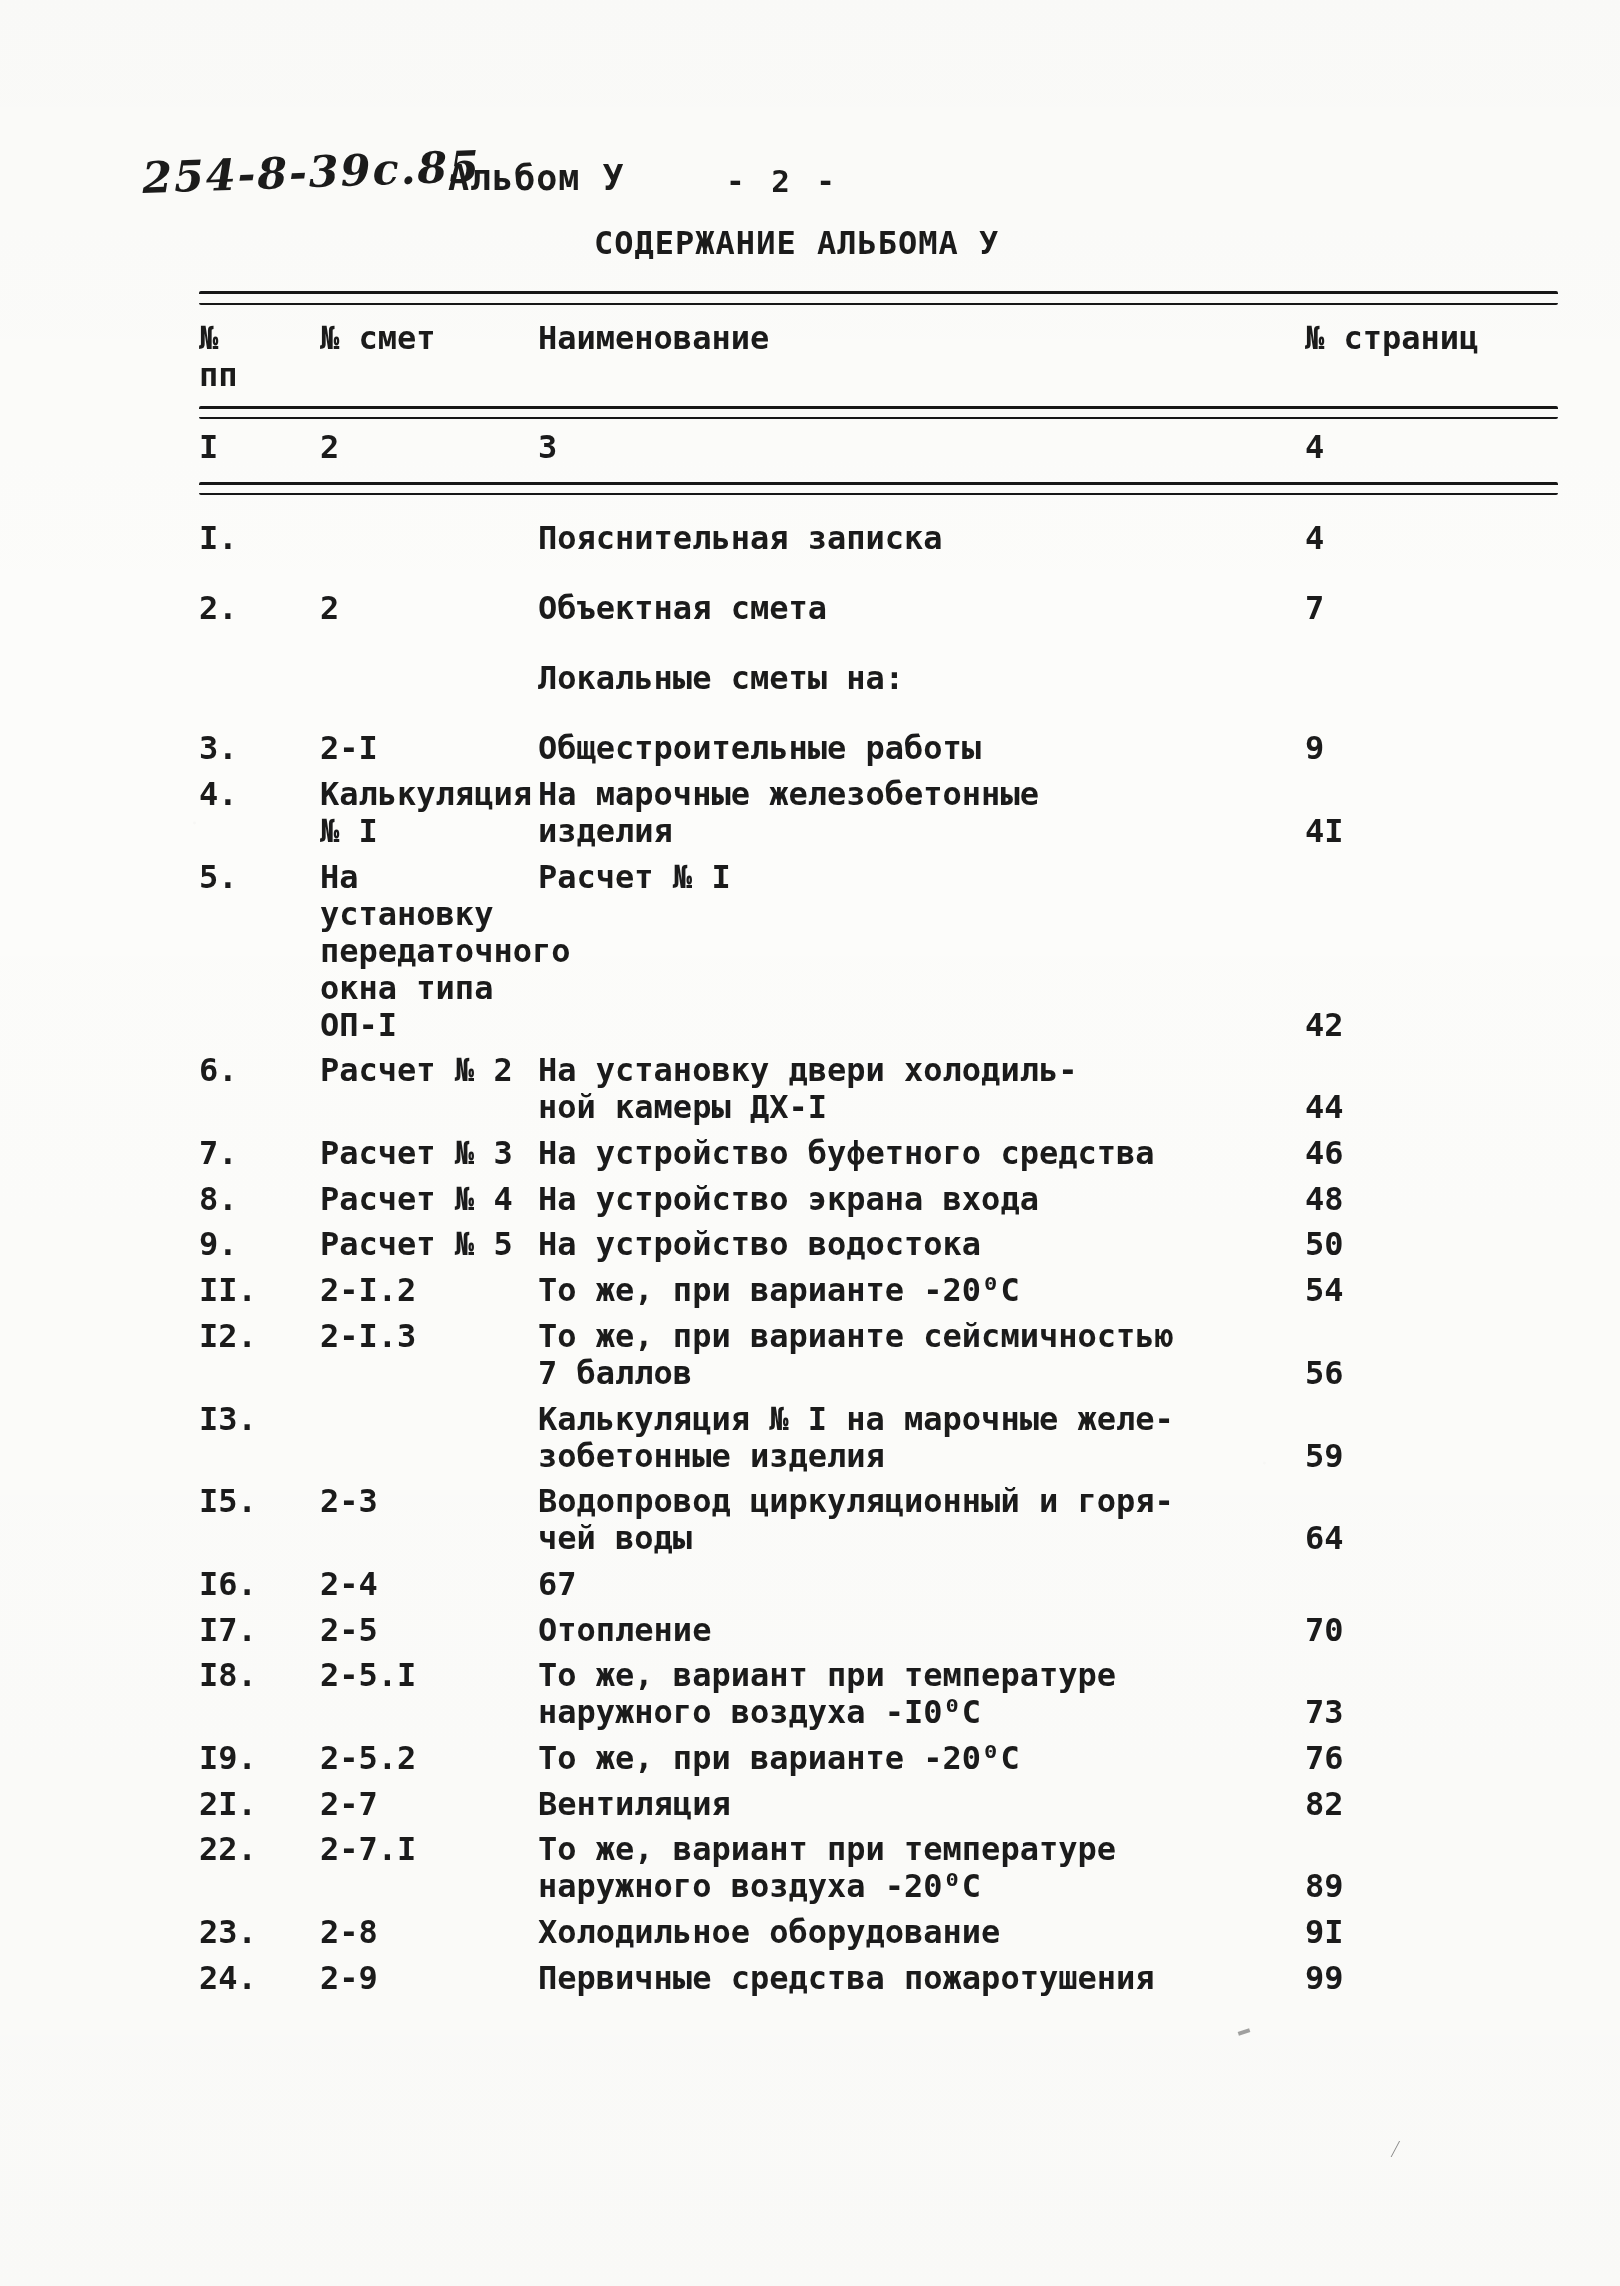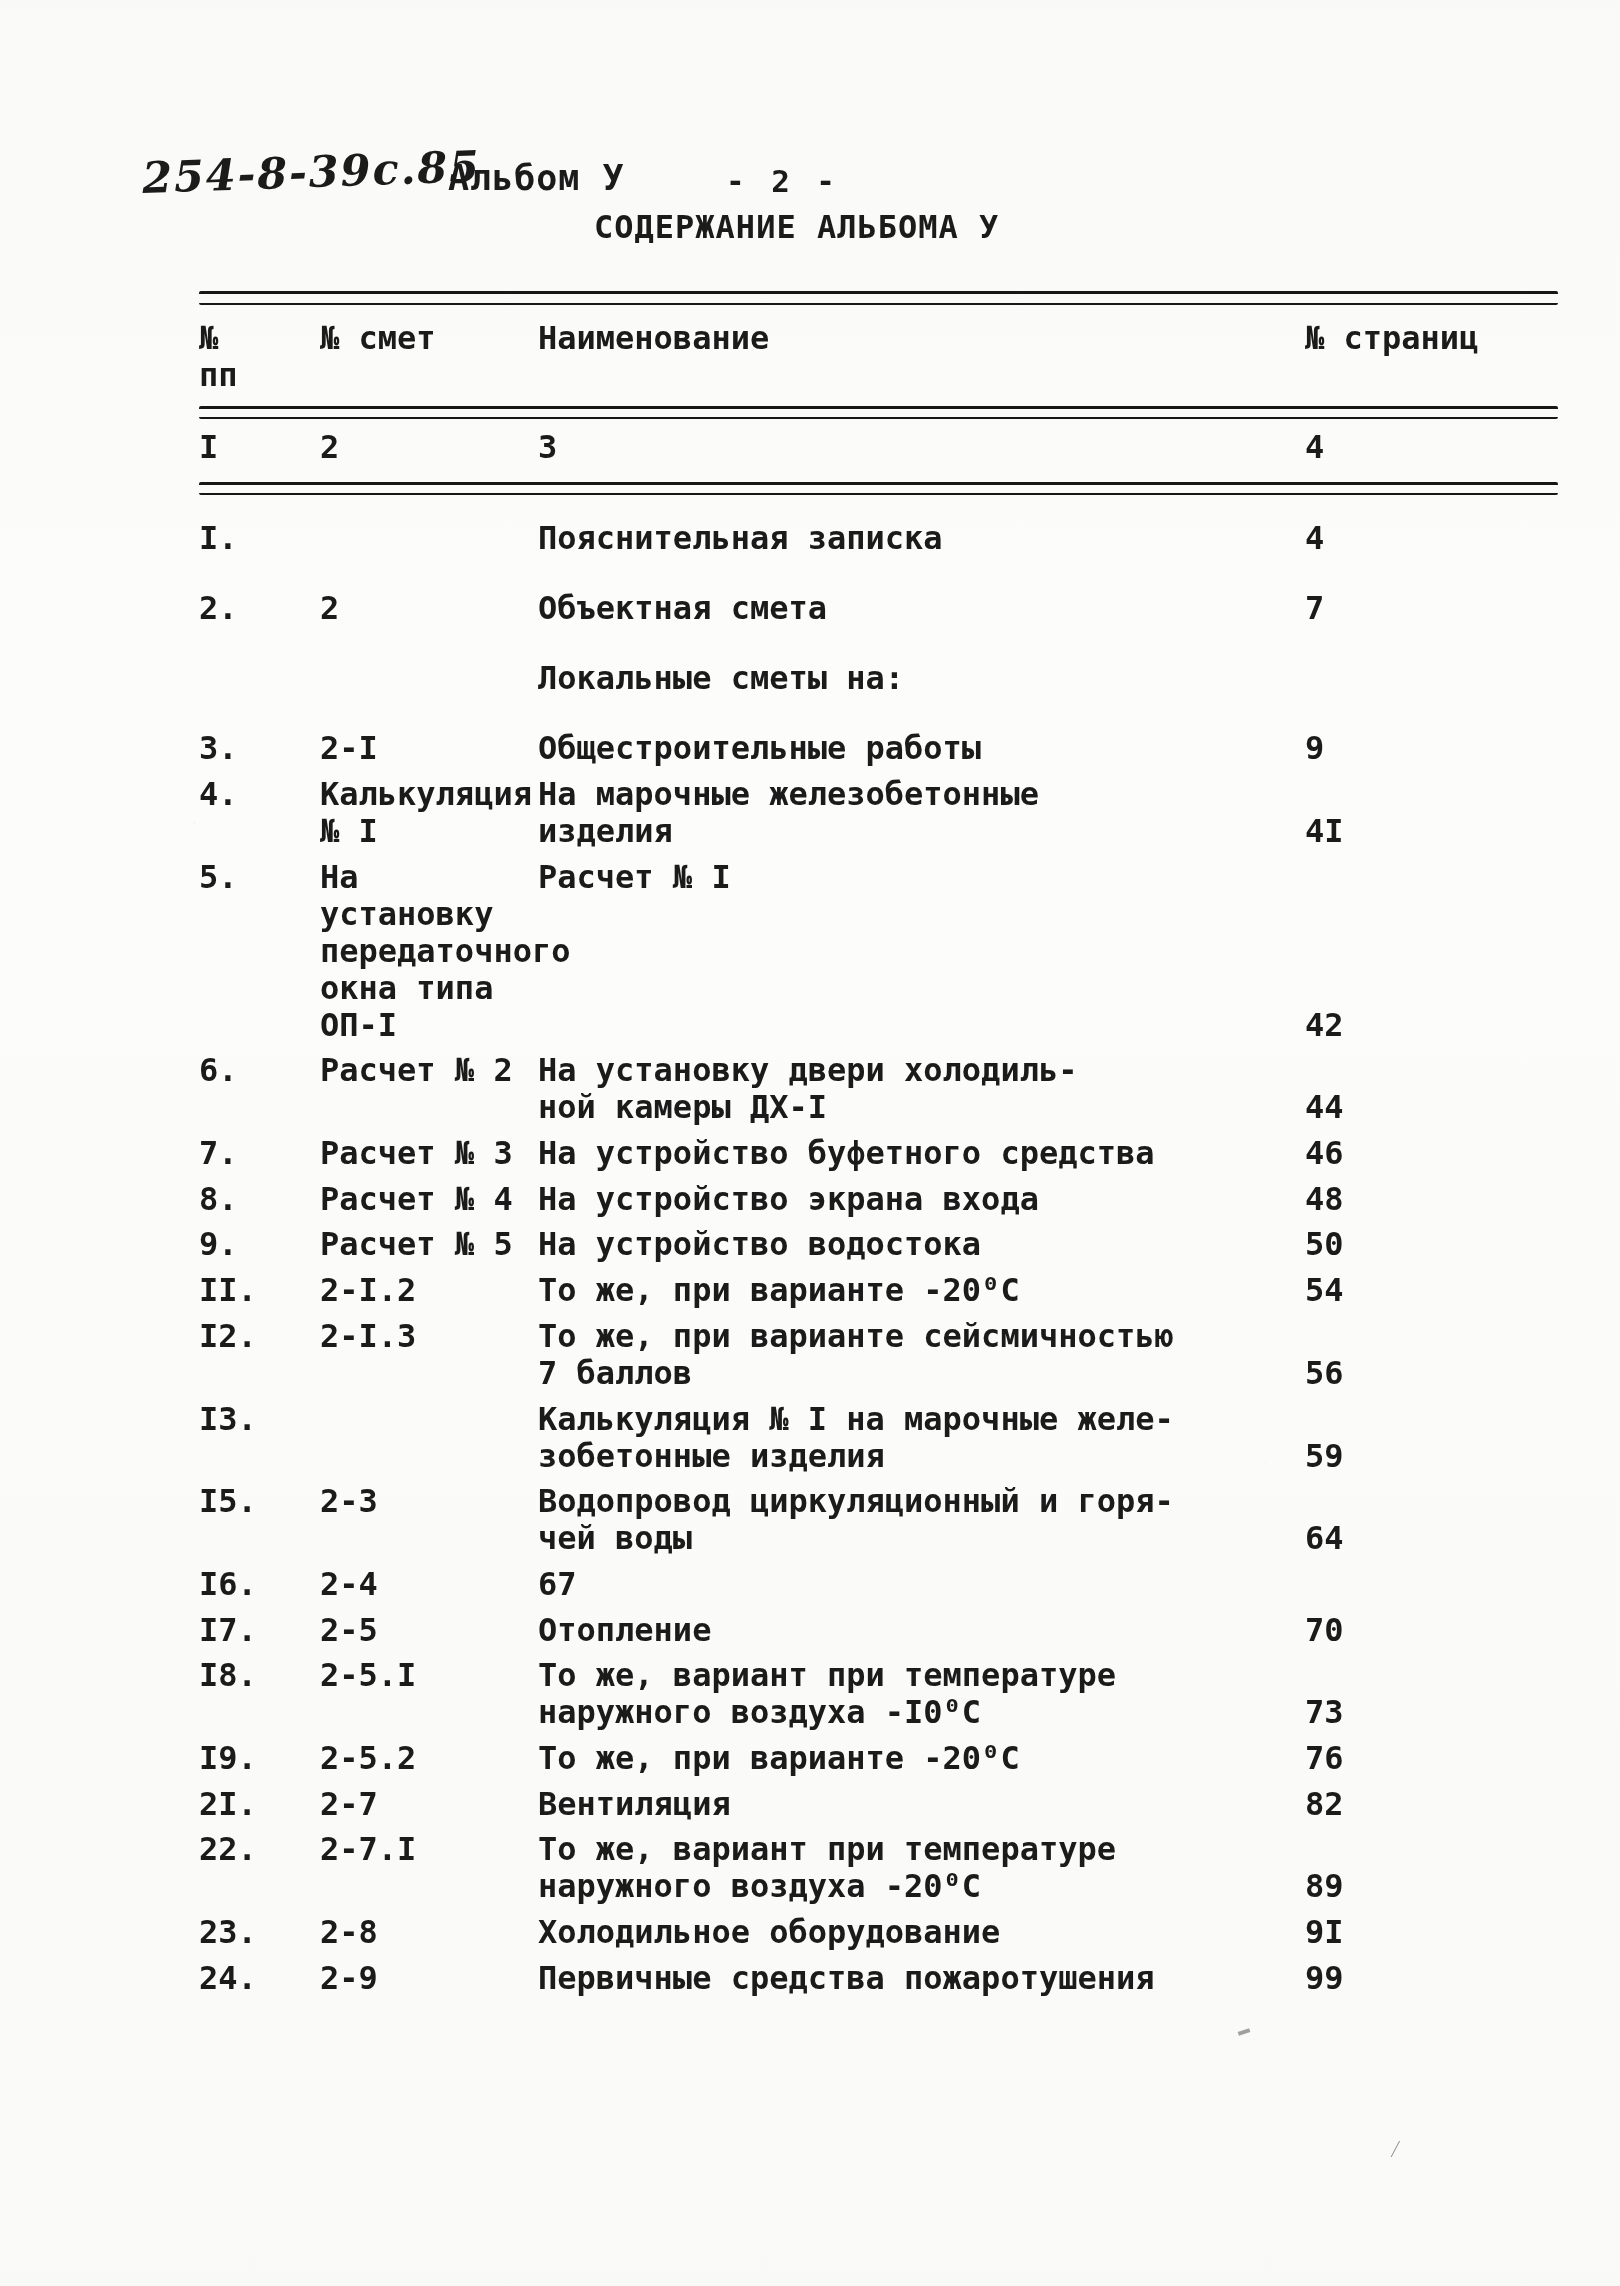--- a/index.html
+++ b/index.html
@@ -27,21 +27,21 @@
   }
   .album-label{
     position:absolute;left:448px;top:158px;
     font-size:35px;letter-spacing:1px;
   }
   .page-number{
     position:absolute;left:726px;top:163px;
     font-size:31px;letter-spacing:3.9px;
   }
   .doc-title{
-    position:absolute;left:594px;top:208px;
+    position:absolute;left:594px;top:224px;
     font-size:32px;letter-spacing:1px;
     margin:0;
   }
   
   .toc-table{
     position:absolute;left:199px;top:291px;width:1359px;
   }
   .rule-double{
     height:8.7px;
     border-top:3.9px solid #171717;

